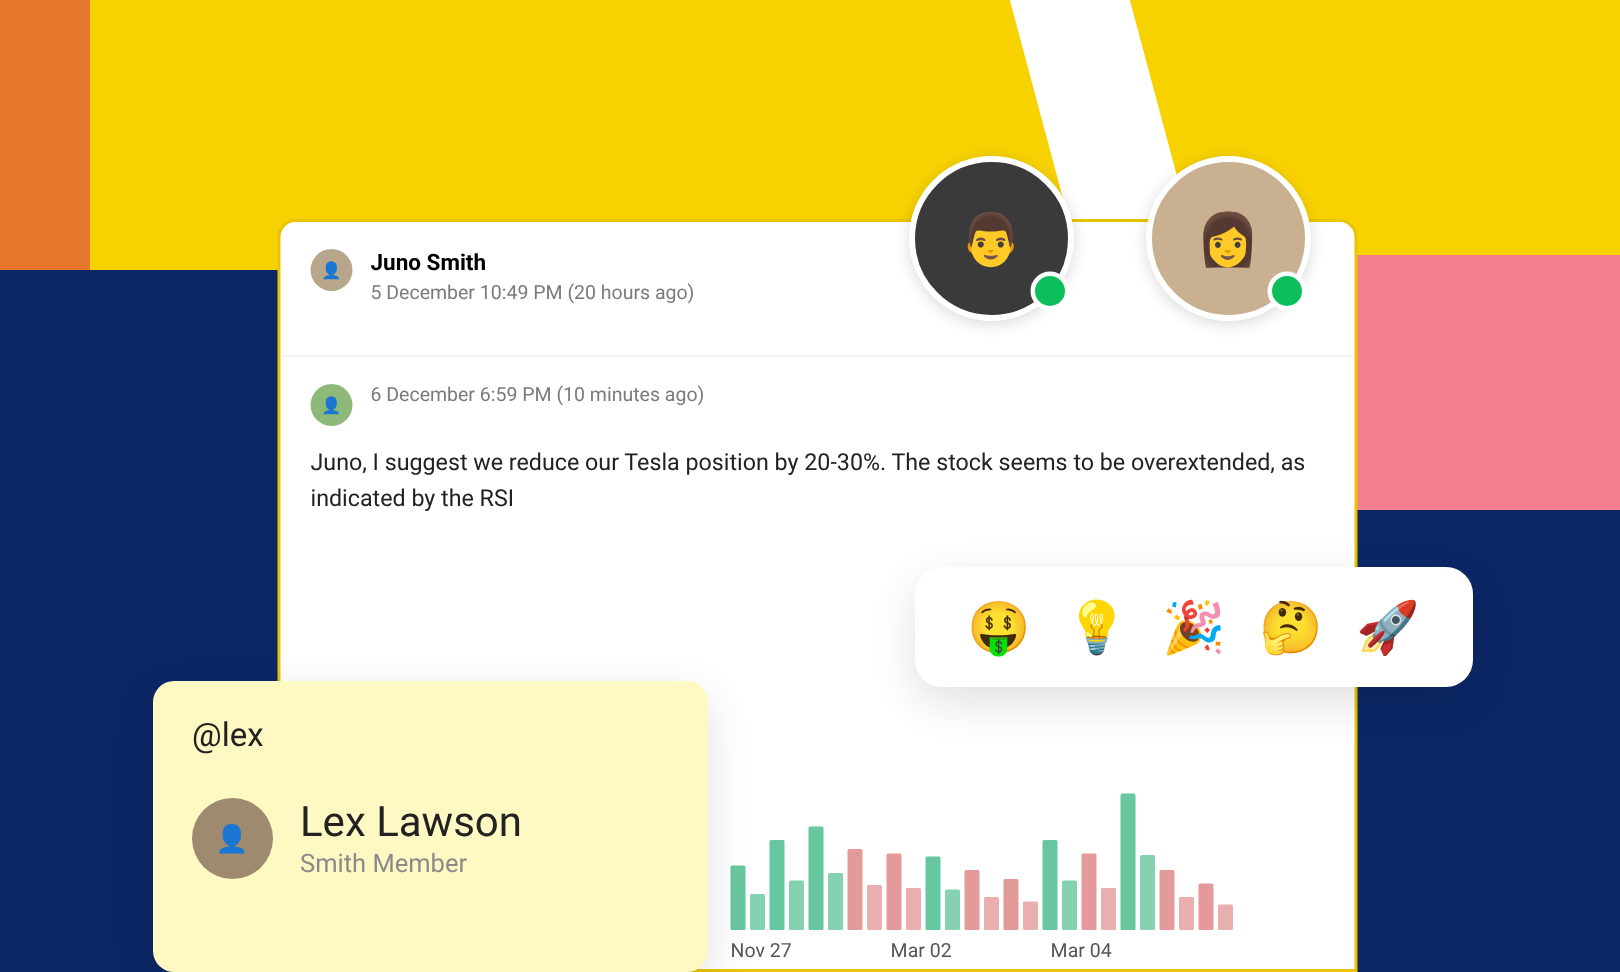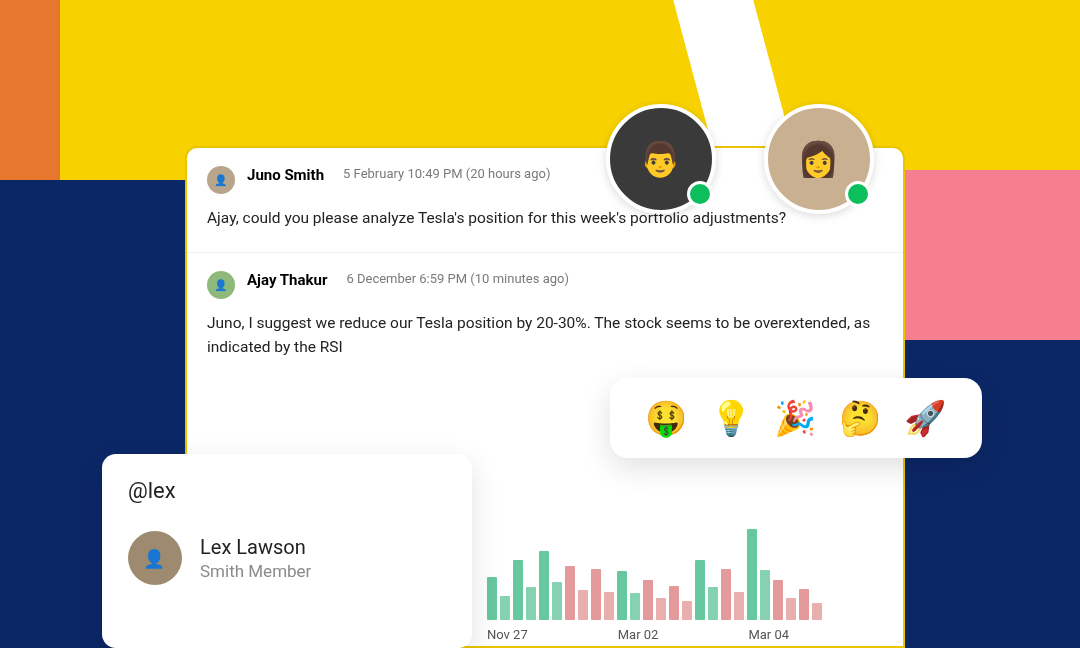--- a/index.html
+++ b/index.html
@@ -8,69 +8,67 @@
 .bg .yellow{position:absolute;top:0;left:60px;right:0;height:260px;background:#f8d200}
 .bg .navy{position:absolute;top:180px;left:0;right:0;bottom:0;background:#0c2766}
 .bg .pink{position:absolute;top:170px;right:0;width:210px;height:170px;background:#f57e8f}
 .bg .orange{position:absolute;left:0;top:0;width:70px;height:648px;background:#e8772e}
 .bg .white-stripe{position:absolute;top:0;left:700px;width:80px;height:200px;background:#fff;transform:skewX(15deg)}
 .panel{position:absolute;top:146px;left:185px;width:720px;height:502px;background:#fff;border:2px solid #e9c400;border-radius:12px 12px 0 0;z-index:2;overflow:hidden}
 .panel-header{padding:16px 20px;border-bottom:1px solid #eaeaea;font-weight:700;font-size:17px}
 .msg{padding:18px 20px 22px;border-bottom:1px solid #f0f0f0}
 .msg-head{display:flex;align-items:flex-start;gap:12px;margin-bottom:12px}
 .msg-avatar{width:28px;height:28px;border-radius:50%;background:#b8a68c;flex:0 0 auto;display:flex;align-items:center;justify-content:center;font-size:11px;color:#fff}
-.msg-meta{display:flex;flex-direction:row;gap:19px}
+.msg-meta{display:flex;flex-direction:column;gap:4px}
 .msg-author{font-weight:700;font-size:15px}
 .msg-time{font-size:13px;color:#7a7a7a}
 .msg-body{font-size:15.5px;line-height:1.55;color:#222}
 .chart{position:absolute;left:300px;bottom:0;width:540px;height:160px}
-.chart-x{position:absolute;bottom:4px;left:0;display:flex;gap:90px;font-size:13px;color:#555}
+.chart-x{position:absolute;bottom:4px;left:0;display:flex;gap:66px;font-size:13px;color:#555}
 .chart-bars{position:absolute;left:0;bottom:26px;width:490px;height:110px;display:flex;align-items:flex-end;gap:3px}
 .chart-bars div{width:10px;border-radius:1px}
 .presence{position:absolute;z-index:5}
 .presence .circ{width:110px;height:110px;border-radius:50%;background:#d8c0a0;border:4px solid #fff;box-shadow:0 2px 10px rgba(0,0,0,.15);display:flex;align-items:center;justify-content:center;font-size:34px}
 .presence .dot{position:absolute;right:3px;bottom:7px;width:26px;height:26px;border-radius:50%;background:#0dbf5c;border:3px solid #fff}
 .reactions{position:absolute;top:378px;left:610px;width:372px;height:80px;background:#fff;border-radius:18px;box-shadow:0 10px 30px rgba(0,0,0,.12);display:flex;align-items:center;justify-content:space-around;padding:0 24px;z-index:6}
 .reactions span{font-size:34px;cursor:pointer}
-.mention{position:absolute;top:454px;left:102px;width:370px;height:194px;background:#ffffff;border-radius:14px;box-shadow:0 10px 30px rgba(0,0,0,.12);z-index:7;padding:24px 26px}
+.mention{position:absolute;top:454px;left:102px;width:370px;height:194px;background:#fef9c3;border-radius:14px;box-shadow:0 10px 30px rgba(0,0,0,.12);z-index:7;padding:24px 26px}
 .mention-query{font-size:22px;color:#222;margin-bottom:28px}
 .mention-item{display:flex;align-items:center;gap:18px}
 .mention-avatar{width:54px;height:54px;border-radius:50%;background:#9e8a6f;display:flex;align-items:center;justify-content:center;color:#fff;font-size:18px}
-.mention-name{font-size:20px;color:#222}
+.mention-name{font-size:28px;color:#222}
 .mention-role{font-size:17px;color:#8a8a8a;margin-top:2px}
 </style>
 </head>
 <body>
 
 <div class="bg">
   <div class="orange"></div>
   <div class="yellow"></div>
   <div class="white-stripe"></div>
   <div class="navy"></div>
   <div class="pink"></div>
 </div>
 
 <div class="panel">
 
   <div class="msg">
     <div class="msg-head">
       <div class="msg-avatar" id="av0" style="background: rgb(184, 166, 140);">👤</div>
       <div class="msg-meta">
         <div class="msg-author">Juno Smith</div>
-        <div class="msg-time">5 February 10:49 PM (20 hours ago)</div>
+        <div class="msg-time">5 December 10:49 PM (20 hours ago)</div>
       </div>
     </div>
-    <div class="msg-body">Ajay, could you please analyze Tesla's position for this week's portfolio adjustments?</div>
   </div>
 
   <div class="msg" style="border-bottom:none">
     <div class="msg-head">
       <div class="msg-avatar" id="av1" style="background: rgb(143, 185, 122);">👤</div>
       <div class="msg-meta">
-        <div class="msg-author">Ajay Thakur</div>
         <div class="msg-time">6 December 6:59 PM (10 minutes ago)</div>
       </div>
     </div>
     <div class="msg-body">Juno, I suggest we reduce our Tesla position by 20-30%. The stock seems to be overextended, as indicated by the RSI</div>
   </div>
 
   <div class="chart">
 
     <div class="chart-bars" id="bars">
         <div style="height: 42.8571px; background: rgb(103, 199, 158);"></div>

